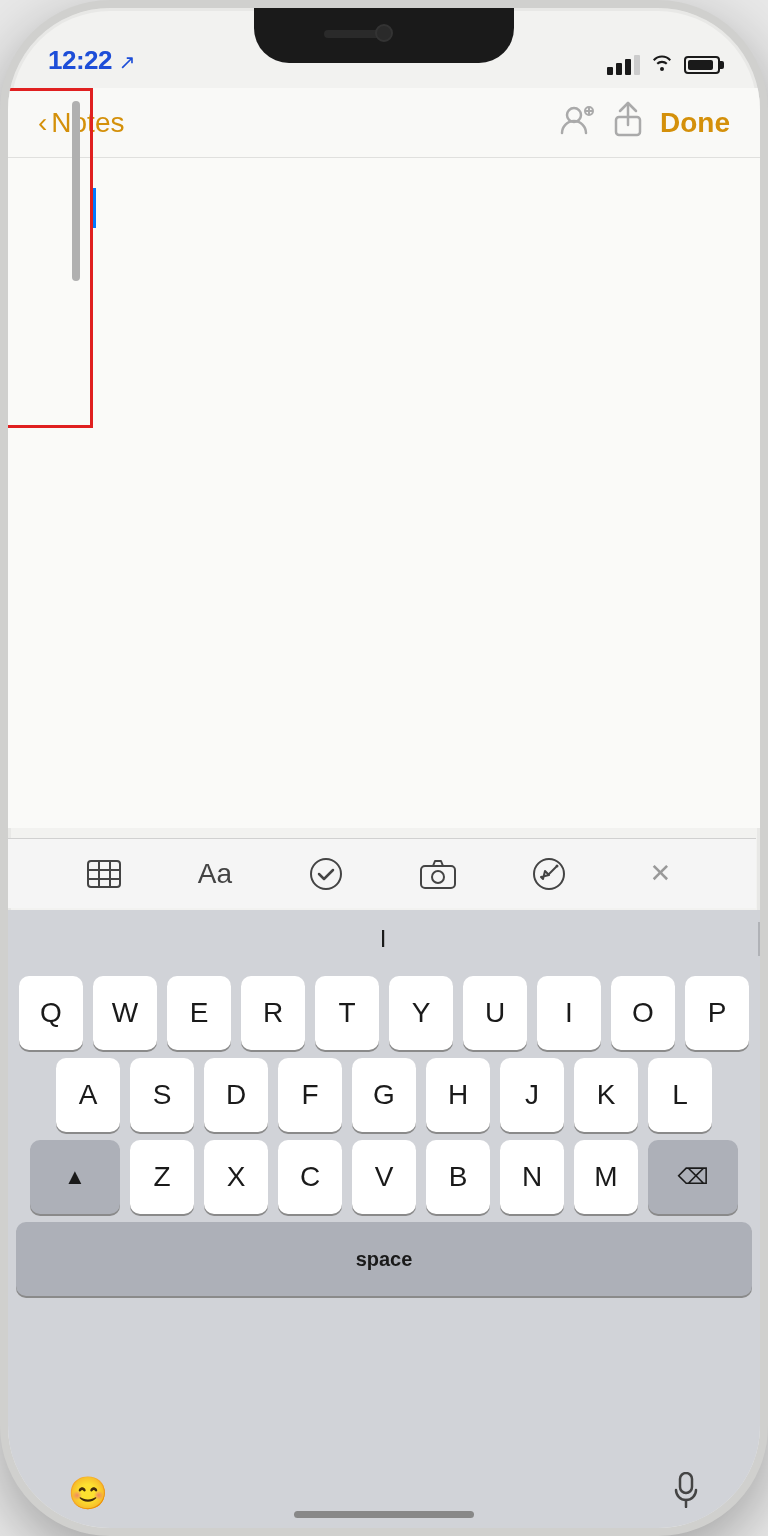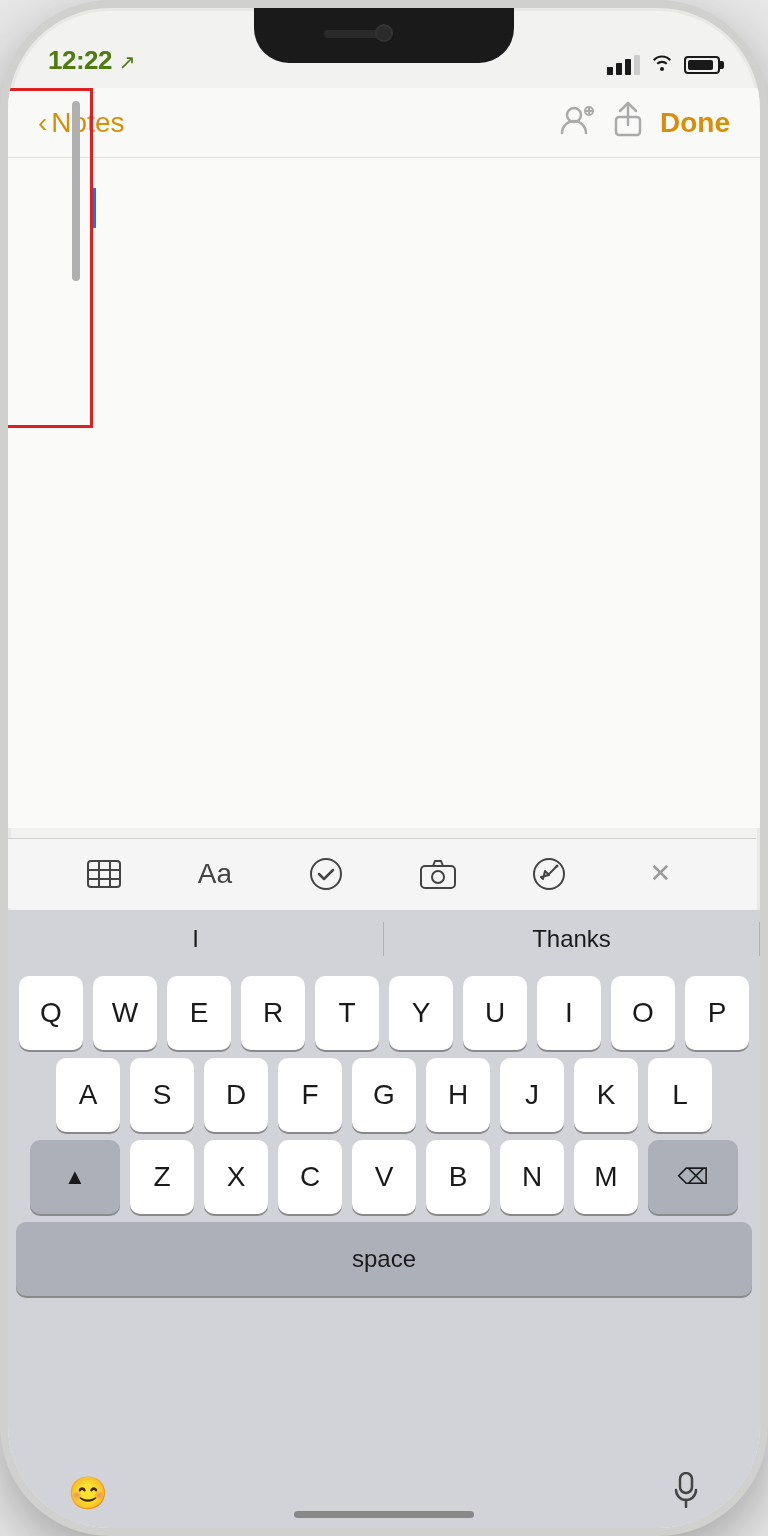--- a/index.html
+++ b/index.html
@@ -66,21 +66,21 @@
       height: 80px;
       display: flex;
       align-items: flex-end;
       padding: 0 40px 12px;
       justify-content: space-between;
       z-index: 50;
     }
     .status-time {
       font-size: 26px;
       font-weight: 600;
-      color: #4d7c0f;
+      color: #1d4ed8;
       letter-spacing: -0.5px;
     }
     .status-icons {
       display: flex;
       align-items: center;
       gap: 10px;
     }
     .signal-bars {
       display: flex;
       align-items: flex-end;
@@ -467,23 +467,20 @@
     <div class="toolbar-icon toolbar-icon-close">
       <span style="font-size:26px; color:#999;">✕</span>
     </div>
   </div>
 
   <div class="autocomplete-bar">
     <div class="autocomplete-item">
       <span>I</span>
     </div>
     <div class="autocomplete-divider"></div>
-    <div class="autocomplete-item">
-      <span>Thanks</span>
-    </div>
     <div class="autocomplete-divider"></div>
   </div>
 
   <div class="keyboard">
 
     <div class="key-row">
       <div class="key key-letter">Q</div>
       <div class="key key-letter">W</div>
       <div class="key key-letter">E</div>
       <div class="key key-letter">R</div>
@@ -513,21 +510,21 @@
       <div class="key key-letter">X</div>
       <div class="key key-letter">C</div>
       <div class="key key-letter">V</div>
       <div class="key key-letter">B</div>
       <div class="key key-letter">N</div>
       <div class="key key-letter">M</div>
       <div class="key key-special key-delete">⌫</div>
     </div>
 
     <div class="key-row" style="padding-bottom: 8px;">
-      <div class="key key-special" style="flex:1; font-size:24px; margin: 0;">space</div>
+      <div class="key key-special" style="flex:1; font-size:20px; margin: 0; font-weight: bold;">space</div>
     </div>
   </div>
 
   <div class="bottom-bar">
     <span class="emoji-key">😊</span>
     <div class="home-indicator"></div>
     <span class="mic-key">
       <svg width="28" height="36" viewBox="0 0 28 36" fill="none">
         <rect x="8" y="1" width="12" height="20" rx="6" stroke="#444" stroke-width="2.5"></rect>
         <path d="M4 18c0 5.5 4.5 10 10 10s10-4.5 10-10" stroke="#444" stroke-width="2.5" stroke-linecap="round"></path>

